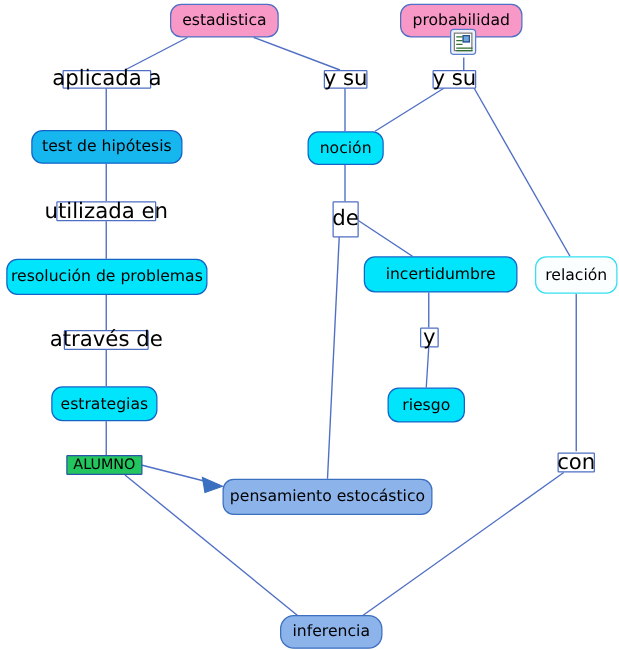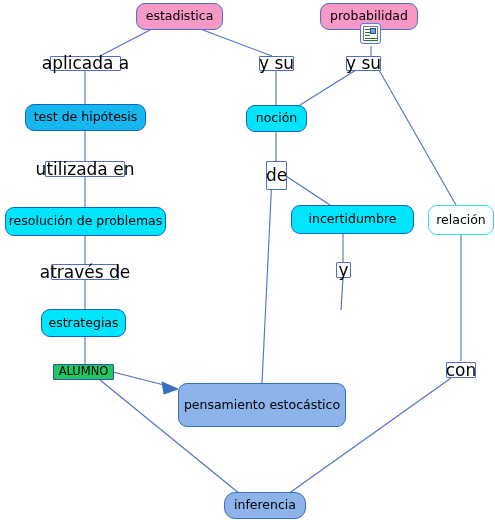--- a/index.html
+++ b/index.html
@@ -125,26 +125,29 @@
   </div>
 
   <div class="node n-cyan" style="left:246px;top:105px;width:61px;height:27px;">
     <span>noción</span>
   </div>
 
   <div class="node n-cyan" style="left:291px;top:205px;width:123px;height:29px;">
     <span>incertidumbre</span>
   </div>
 
+  <div class="node n-cyan" style="left:310px;top:310px;width:62px;height:28px;">
+    <span>riesgo</span>
+  </div>
 
   <div class="node n-white" style="left:428px;top:205px;width:66px;height:30px;">
     <span>relación</span>
   </div>
 
-  <div class="node n-blue" style="left:178px;top:383px;width:168px;height:44px;">
+  <div class="node n-blue" style="left:178px;top:383px;width:168px;height:29px;">
     <span>pensamiento estocástico</span>
   </div>
 
   <div class="node n-blue" style="left:224px;top:492px;width:82px;height:27px;border-radius:11px;">
     <span>inferencia</span>
   </div>
 
   <div class="lbl" style="left:50px;top:56px;width:71px;height:15px;">
     <span>aplicada a</span>
   </div>

